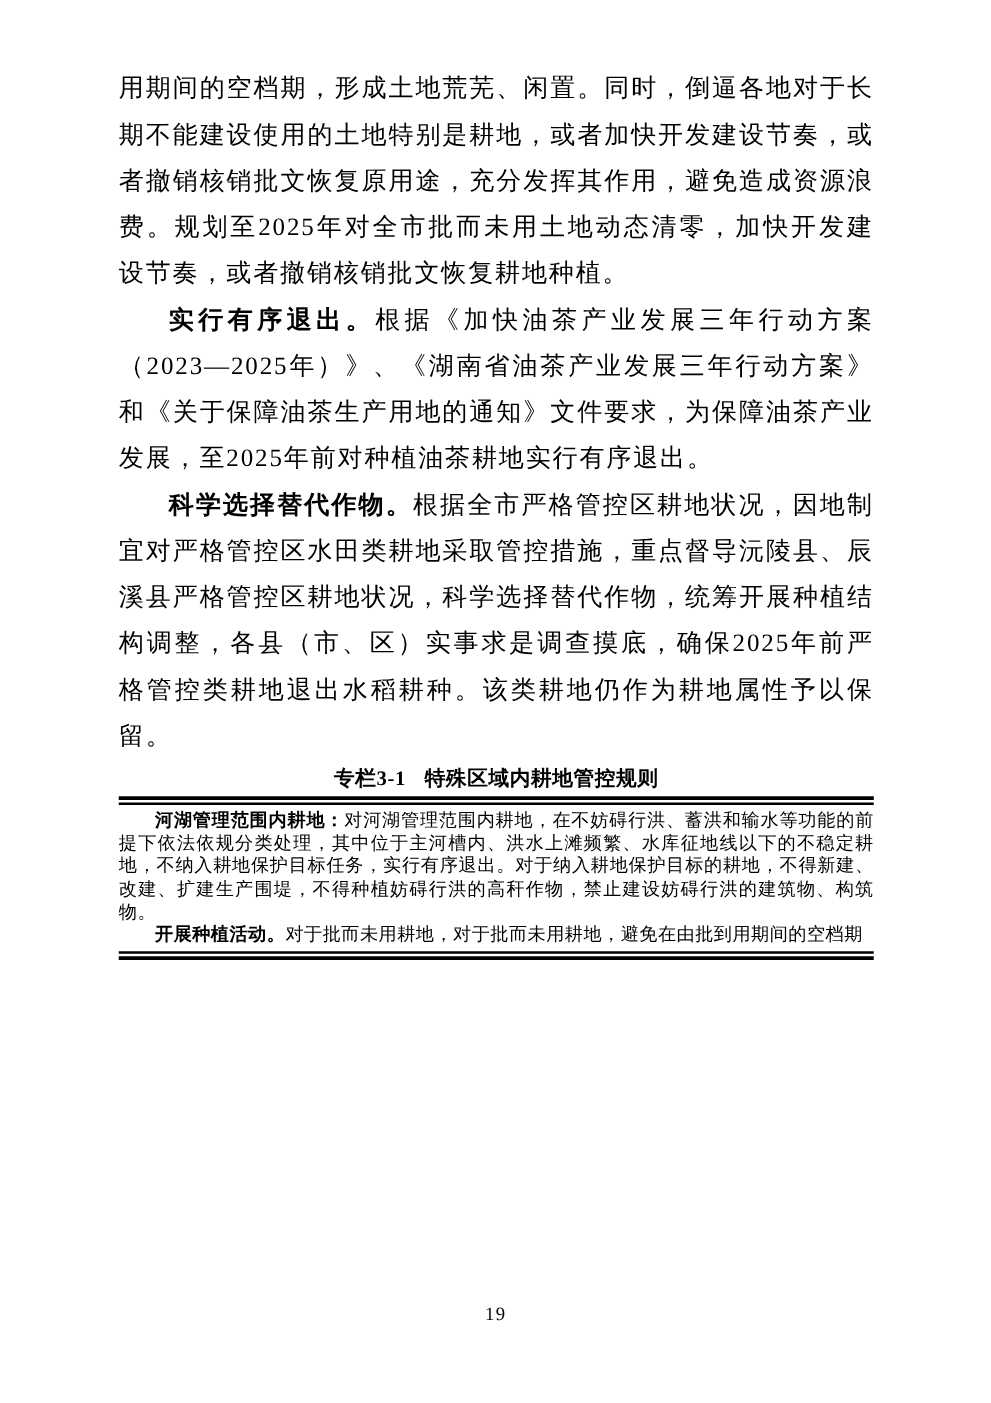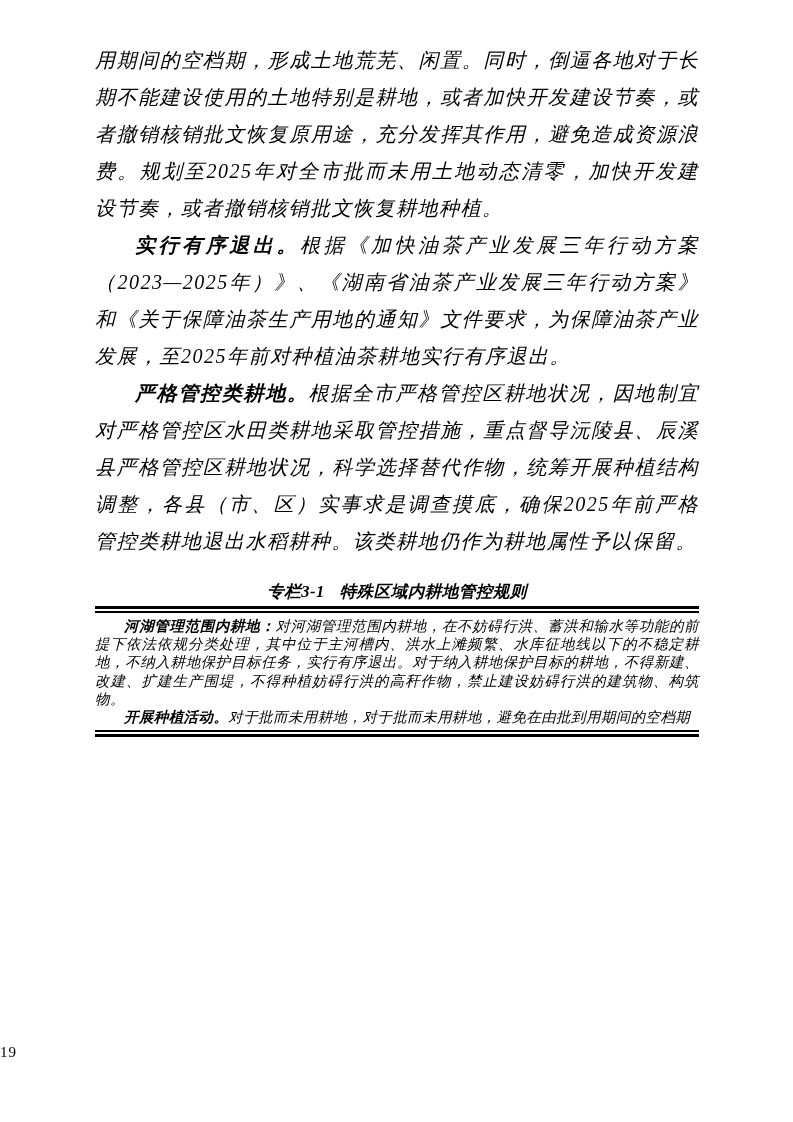--- a/index.html
+++ b/index.html
@@ -14,42 +14,41 @@
     overflow: hidden;
     color: #000;
     font-family: "Liberation Serif", "DejaVu Serif", serif;
   }
   .page {
     position: absolute;
     inset: 0;
     background: #ffffff;
   }
   .content {
-    padding: 42px 94px 0 95px;
-    font-style: italic;
+    padding: 53px 94px 0 95px;
   }
   
   .body-text p {
     margin: 0;
     font-size: 20px;
     line-height: 37px;
     letter-spacing: 1.5px;
     text-align: justify;
     text-align-last: left;
     text-indent: 2em;
   }
   .body-text p.no-indent {
     text-indent: 0;
   }
   .lead {
     font-weight: bold;
   }
   
   .panel {
-    margin-top: 20px;
+    margin-top: 3px;
   }
   .panel-title {
     text-align: center;
     font-weight: bold;
     font-size: 16.5px;
     line-height: 24px;
     letter-spacing: 0.5px;
   }
   .panel-title .gap {
     display: inline-block;
@@ -78,36 +77,36 @@
     border-top: 2px solid #000;
     border-bottom: 3px solid #000;
     margin-top: 4px;
   }
   
   .page-number {
     position: absolute;
     left: 0;
     right: 0;
     top: 1042px;
-    text-align: left;
+    text-align: center;
     font-size: 15px;
     line-height: 20px;
     letter-spacing: 1px;
   }
 </style>
 </head>
 <body>
 
 <div class="page">
   <div class="content">
 
     <div class="body-text">
       <p class="no-indent"><span class="lead"></span><span>用期间的空档期，形成土地荒芜、闲置。同时，倒逼各地对于长期不能建设使用的土地特别是耕地，或者加快开发建设节奏，或者撤销核销批文恢复原用途，充分发挥其作用，避免造成资源浪费。规划至2025年对全市批而未用土地动态清零，加快开发建设节奏，或者撤销核销批文恢复耕地种植。</span></p>
       <p><span class="lead">实行有序退出。</span><span>根据《加快油茶产业发展三年行动方案（2023—2025年）》、《湖南省油茶产业发展三年行动方案》和《关于保障油茶生产用地的通知》文件要求，为保障油茶产业发展，至2025年前对种植油茶耕地实行有序退出。</span></p>
-      <p><span class="lead">严格管控类耕地。</span><span>根据全市严格管控区耕地状况，因地制宜对严格管控区水田类耕地采取管控措施，重点督导沅陵县、辰溪县严格管控区耕地状况，科学选择替代作物，统筹开展种植结构调整，各县（市、区）实事求是调查摸底，确保2025年前严格管控类耕地退出水稻耕种。该类耕地仍作为耕地属性予以保留。</span></p>
+      <p><span class="lead">科学选择替代作物。</span><span>根据全市严格管控区耕地状况，因地制宜对严格管控区水田类耕地采取管控措施，重点督导沅陵县、辰溪县严格管控区耕地状况，科学选择替代作物，统筹开展种植结构调整，各县（市、区）实事求是调查摸底，确保2025年前严格管控类耕地退出水稻耕种。该类耕地仍作为耕地属性予以保留。</span></p>
     </div>
 
     <div class="panel">
       <div class="panel-title">
         <span>专栏3-1</span><span class="gap"></span><span>特殊区域内耕地管控规则</span>
       </div>
       <div class="rule-top"></div>
       <div class="panel-body">
         <p><span class="lead">河湖管理范围内耕地：</span><span>对河湖管理范围内耕地，在不妨碍行洪、蓄洪和输水等功能的前提下依法依规分类处理，其中位于主河槽内、洪水上滩频繁、水库征地线以下的不稳定耕地，不纳入耕地保护目标任务，实行有序退出。对于纳入耕地保护目标的耕地，不得新建、改建、扩建生产围堤，不得种植妨碍行洪的高秆作物，禁止建设妨碍行洪的建筑物、构筑物。</span></p>
         <p><span class="lead">开展种植活动。</span><span>对于批而未用耕地，对于批而未用耕地，避免在由批到用期间的空档期</span></p>

